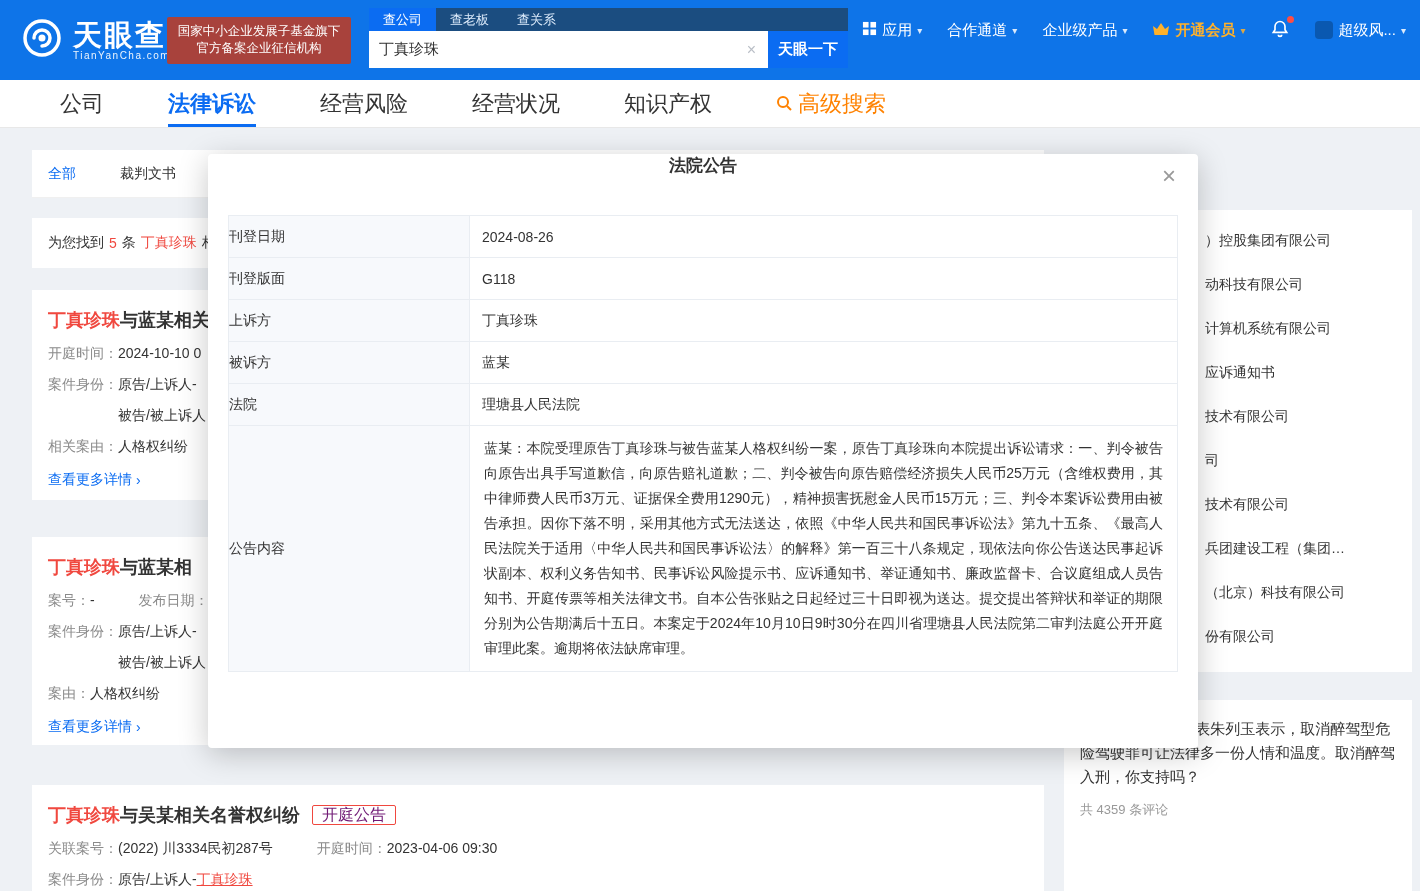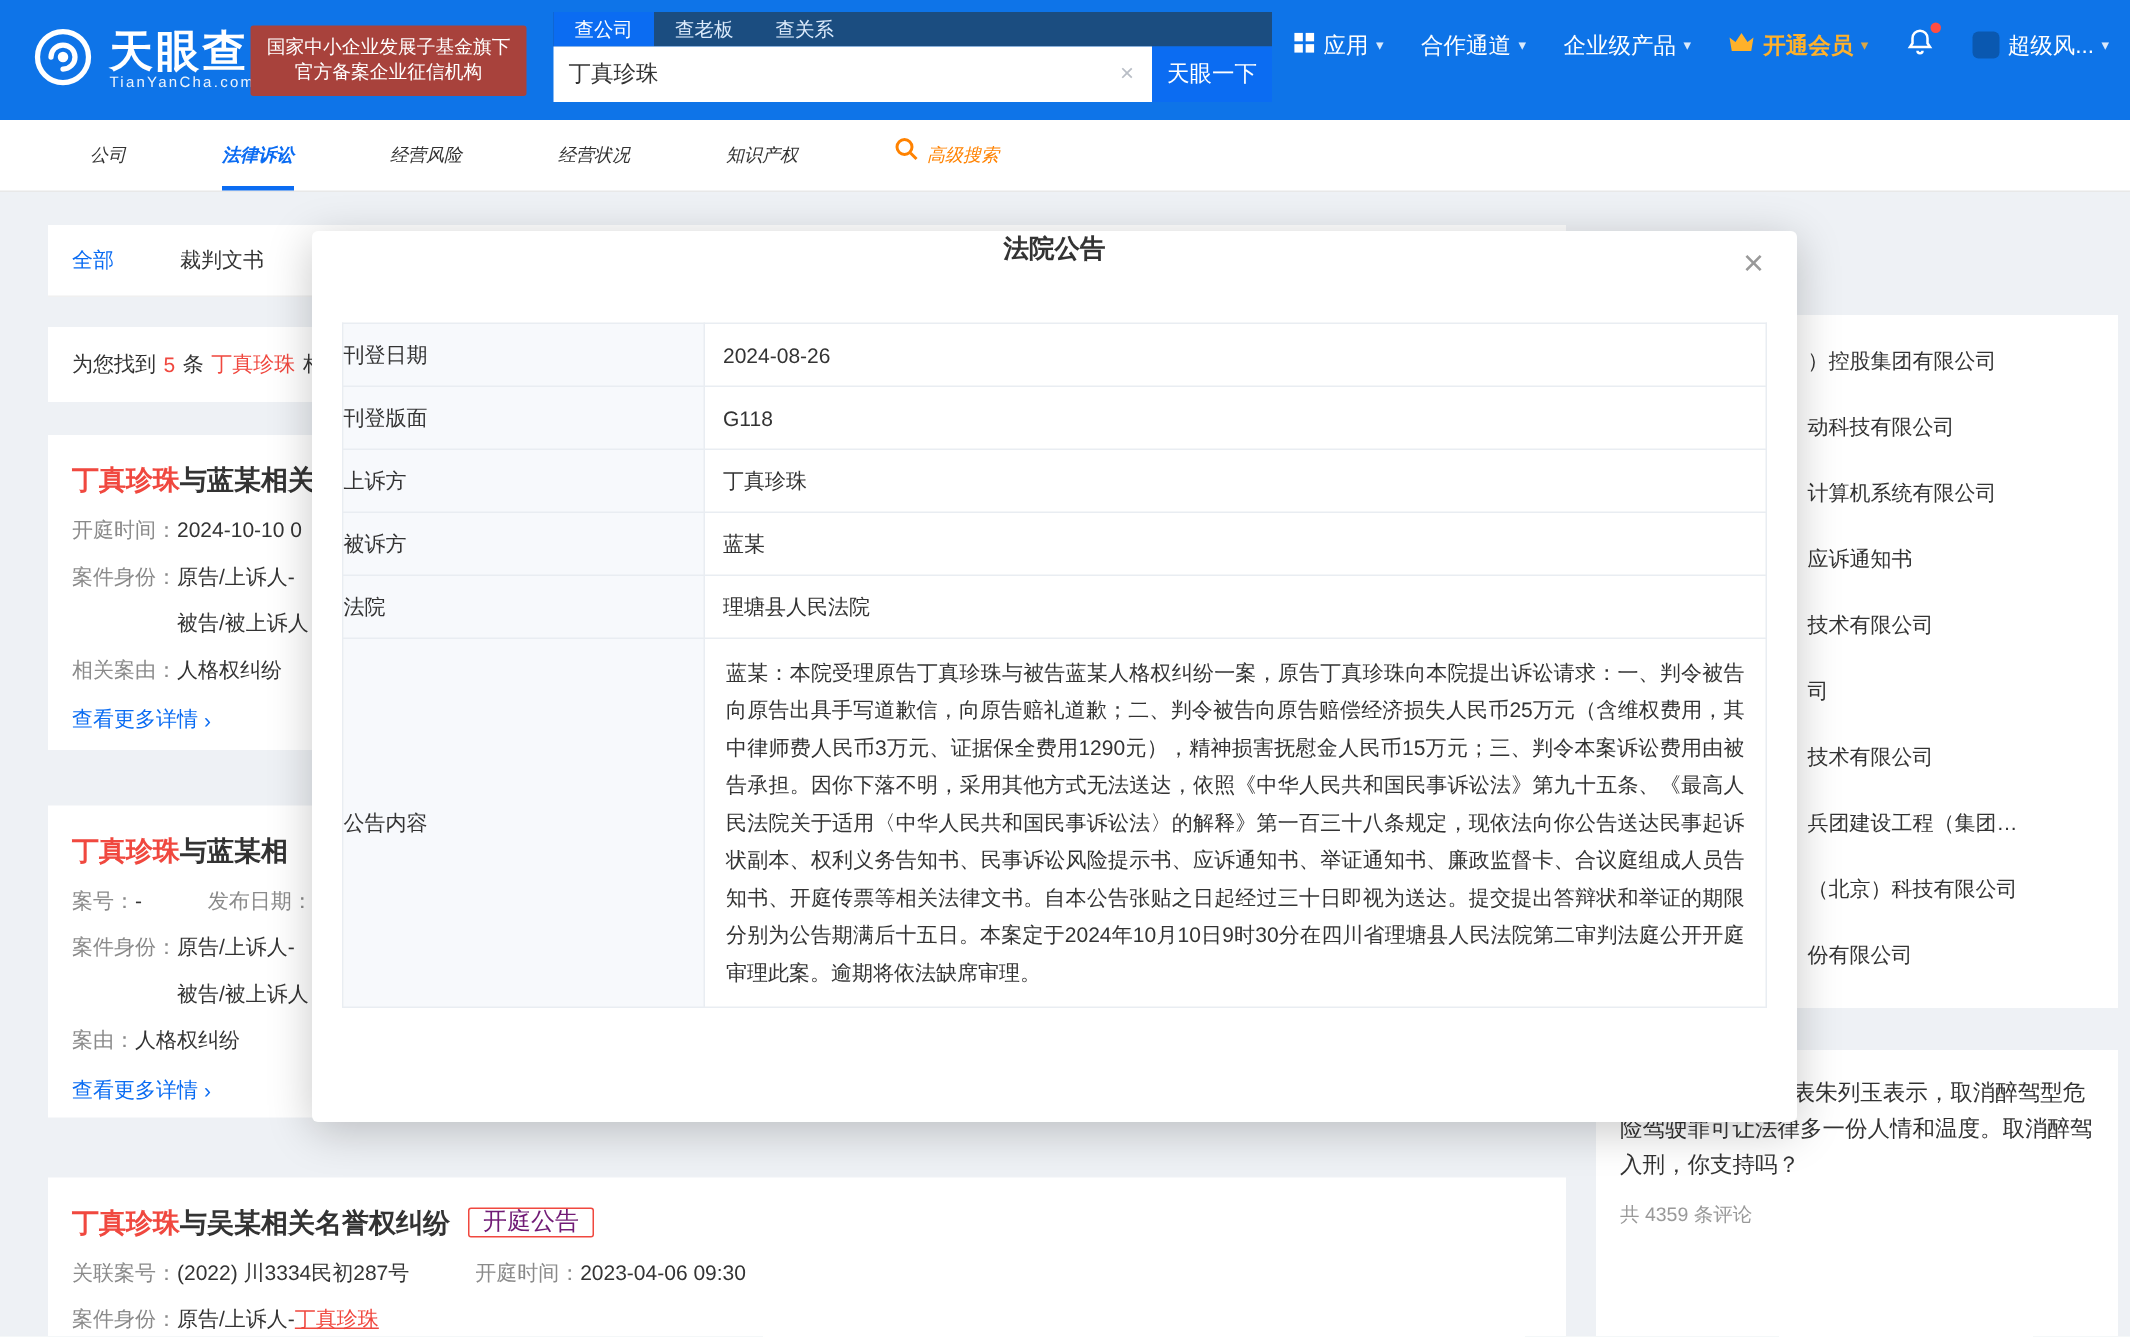--- a/index.html
+++ b/index.html
@@ -17,33 +17,33 @@
   .search-block { position:absolute; left:369px; top:8px; }
   .search-tabs { display:flex; width:479px; height:23px; background:#1b4d80; }
   .search-tab { padding:0 14px; font-size:13px; line-height:23px; color:#dcebfb; cursor:pointer; }
   .search-tab.active { background:#0b6cf2; color:#fff; }
   .search-row { display:flex; }
   .search-input-wrap { width:399px; height:37px; background:#fff; display:flex; align-items:center; padding:0 10px; }
   .search-input-wrap input { flex:1; border:none; outline:none; font-size:15px; color:#333;
     font-family:"Liberation Sans","DejaVu Sans",sans-serif; }
   .clear-x { color:#b9bec6; font-size:16px; cursor:pointer; padding:0 2px; }
   .search-btn { width:80px; height:37px; background:#0b6cf2; color:#fff; border:none; font-size:15px; cursor:pointer;
-    font-family:"Liberation Sans","DejaVu Sans",sans-serif; }
+    font-family:"Liberation Sans","DejaVu Sans",sans-serif;font-weight:bold; }
   .hdr-nav { position:absolute; right:14px; top:0; height:60px; display:flex; align-items:center; gap:25px; font-size:15px; }
   .hdr-item { display:flex; align-items:center; gap:5px; cursor:pointer; white-space:nowrap; position:relative; }
   .caret { font-size:10px; opacity:.85; }
   .vip { color:#ffb12a; font-weight:bold; }
   .bell-wrap { position:relative; cursor:pointer; display:flex; }
   .red-dot { position:absolute; top:-3px; right:-4px; width:7px; height:7px; background:#ff4d43; border-radius:50%; }
   .risk-ic { width:18px; height:18px; border-radius:4px; background:#0a58b0; display:inline-block; }
 
   
   .nav-tabs { height:48px; background:#fff; border-bottom:1px solid #e8e8e8; display:flex; align-items:stretch;
     padding-left:60px; gap:64px; }
-  .tab { font-size:12px; color:#333; line-height:47px; position:relative; cursor:pointer; white-space:nowrap;font-style:italic; }
+  .tab { font-size:22px; color:#333; line-height:47px; position:relative; cursor:pointer; white-space:nowrap; }
   .tab.active { color:#0b6cf2; font-weight:bold; }
   .tab.active::after { content:""; position:absolute; left:0; right:0; bottom:0; height:3px; background:#0b6cf2; }
   .tab.advanced { color:#ff8200; display:flex; align-items:center; gap:6px; }
 
   
   .content { position:relative; height:763px; background:#eef1f5; overflow:hidden; }
 
   .filter-bar { position:absolute; left:32px; top:22px; width:1012px; height:48px; background:#fff;
     border-bottom:1px solid #f0f0f0; display:flex; align-items:center; gap:44px; padding-left:16px; font-size:14px; color:#333; }
   .filter { cursor:pointer; white-space:nowrap; }

